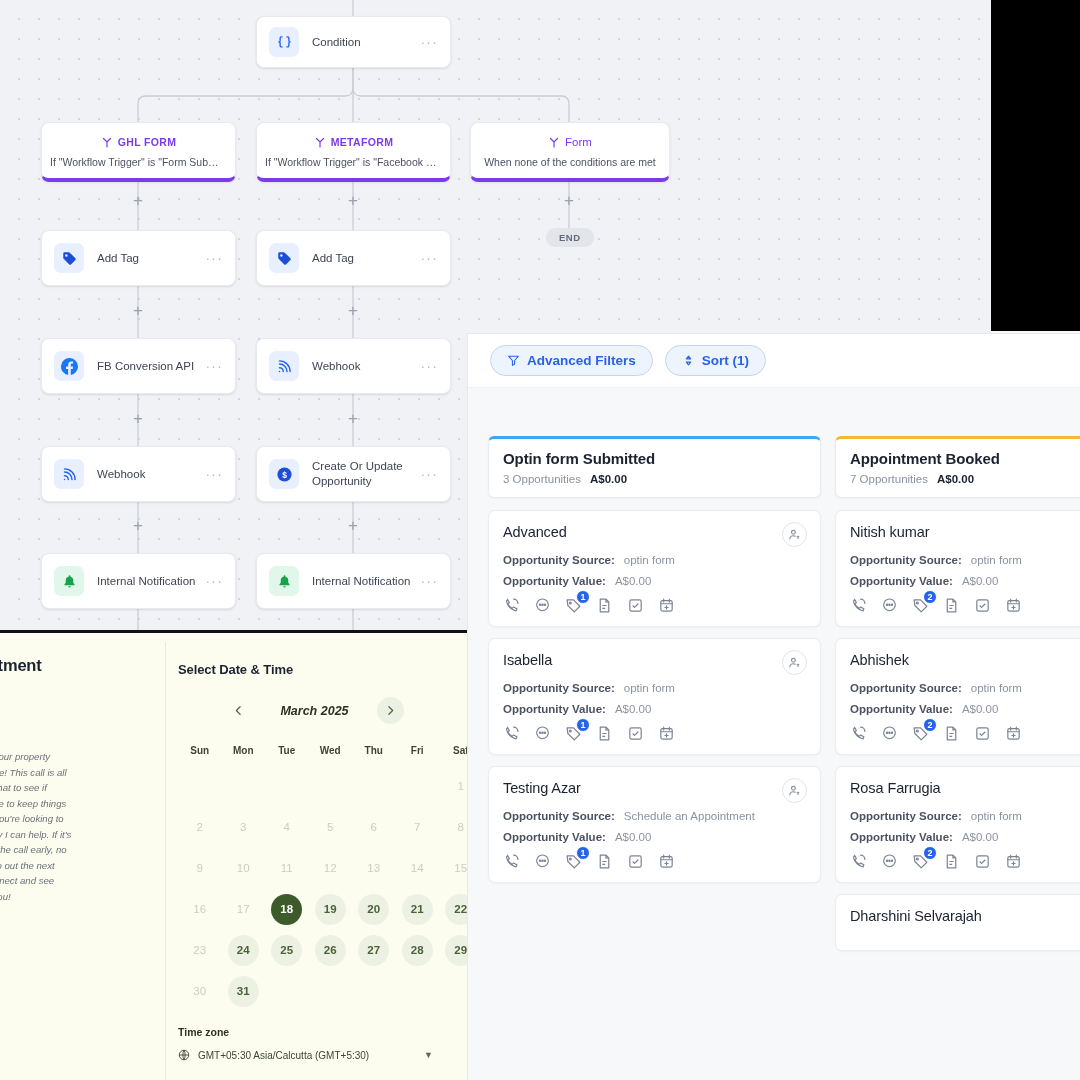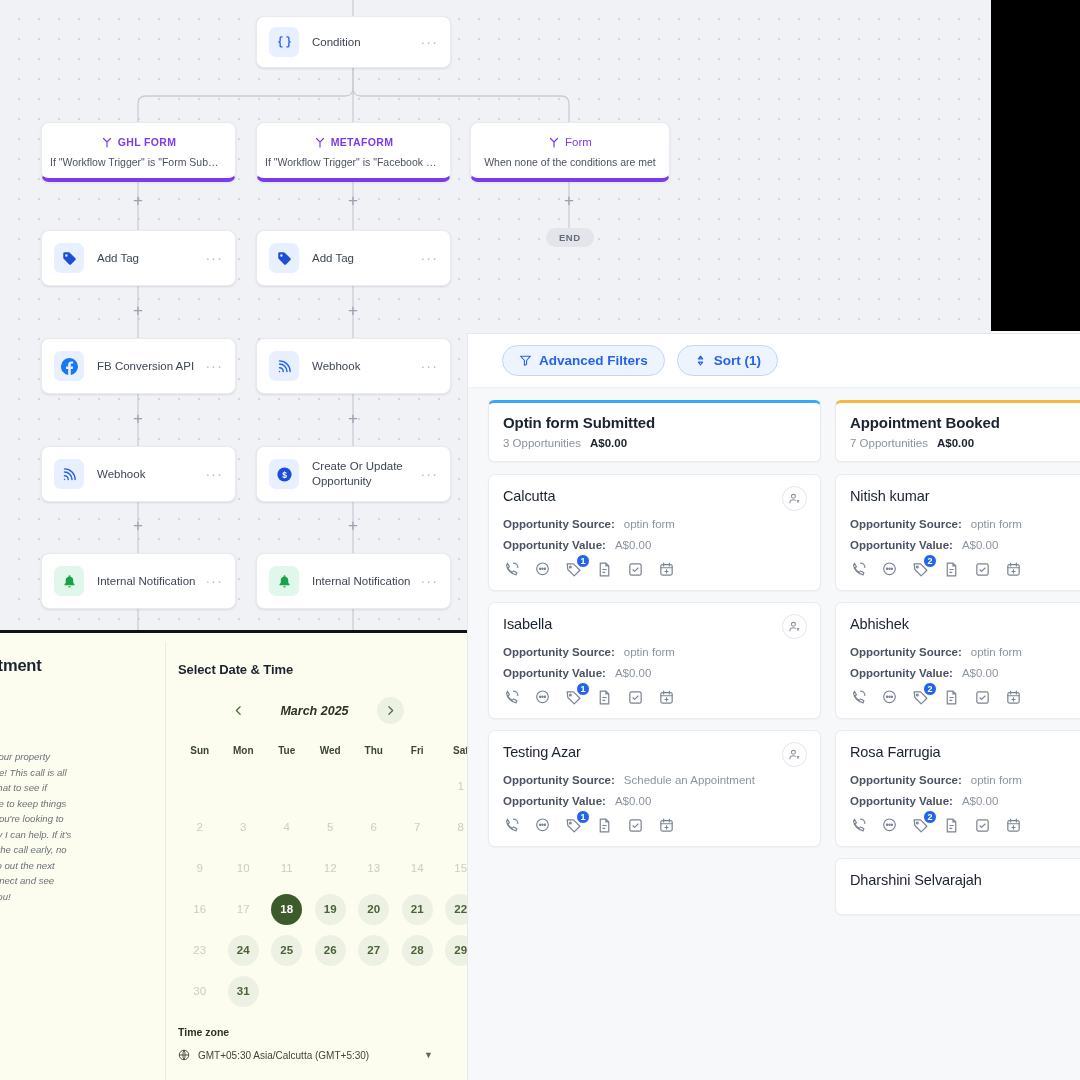--- a/index.html
+++ b/index.html
@@ -97,30 +97,30 @@
   .tab.active { color: #2563eb; font-weight: normal; }
   .tab.active::after {
     content: ""; position: absolute; left: 8px; right: 8px; bottom: 0;
     height: 3px; background: #2563eb; border-radius: 2px 2px 0 0;
   }
   .tab.inactive { color: #98a0ae; }
   .tab-div { width: 1px; height: 18px; background: #e2e5ea; }
 
   #opp-filters {
     height: 54px; background: #fff; display: flex; align-items: center;
-    padding-left: 34px; gap: 12px; border-bottom: 1px solid #eef0f3;
+    padding-left: 22px; gap: 12px; border-bottom: 1px solid #eef0f3;
   }
   .fbtn {
     display: flex; align-items: center; gap: 7px;
     border: 1px solid #c3d4f7; background: #eef4fe; color: #2563eb;
     border-radius: 18px; padding: 7px 16px; font-size: 13.5px; font-weight: bold;
   }
 
   #cols { display: flex; gap: 14px; padding: 12px 0 0 20px; }
-  .col { width: 333px; flex: none; }
+  .col { width: 333px; flex: none; margin-top: 36px; }
 
   .colhead {
     background: #fff; border-radius: 6px; border: 1px solid #e9ebef;
     padding: 11px 14px 12px; margin-bottom: 12px;
     box-shadow: 0 1px 2px rgba(16,24,40,.04);
   }
   .colhead.blue { border-top: 3px solid #3aa9f5; }
   .colhead.amber { border-top: 3px solid #f6b73c; }
   .colhead .ch-title {
     font-size: 15px; font-weight: bold; color: #1b2230; letter-spacing: -.1px;
@@ -441,21 +441,21 @@
         </div>
 
         <div class="ocard">
           <div class="avatar-btn">
             <svg width="13" height="13" viewBox="0 0 24 24" fill="none" stroke="#8a919f" stroke-width="2" stroke-linecap="round">
                 <circle cx="10" cy="8" r="3.6"></circle>
                 <path d="M3.5 20c0-3.6 2.9-5.6 6.5-5.6 1.3 0 2.5.3 3.5.8"></path>
                 <path d="M17 15.5l3 3M20 15.5l-3 3"></path>
               </svg>
           </div>
-          <div class="oname">Calcutta</div>
+          <div class="oname">Advanced</div>
           <div class="orow">
             <span class="k">Opportunity Source:</span>
             <span class="v">optin form</span>
           </div>
           <div class="orow">
             <span class="k">Opportunity Value:</span>
             <span class="v">A$0.00</span>
           </div>
           <div class="oicons">
             <span class="ic">

